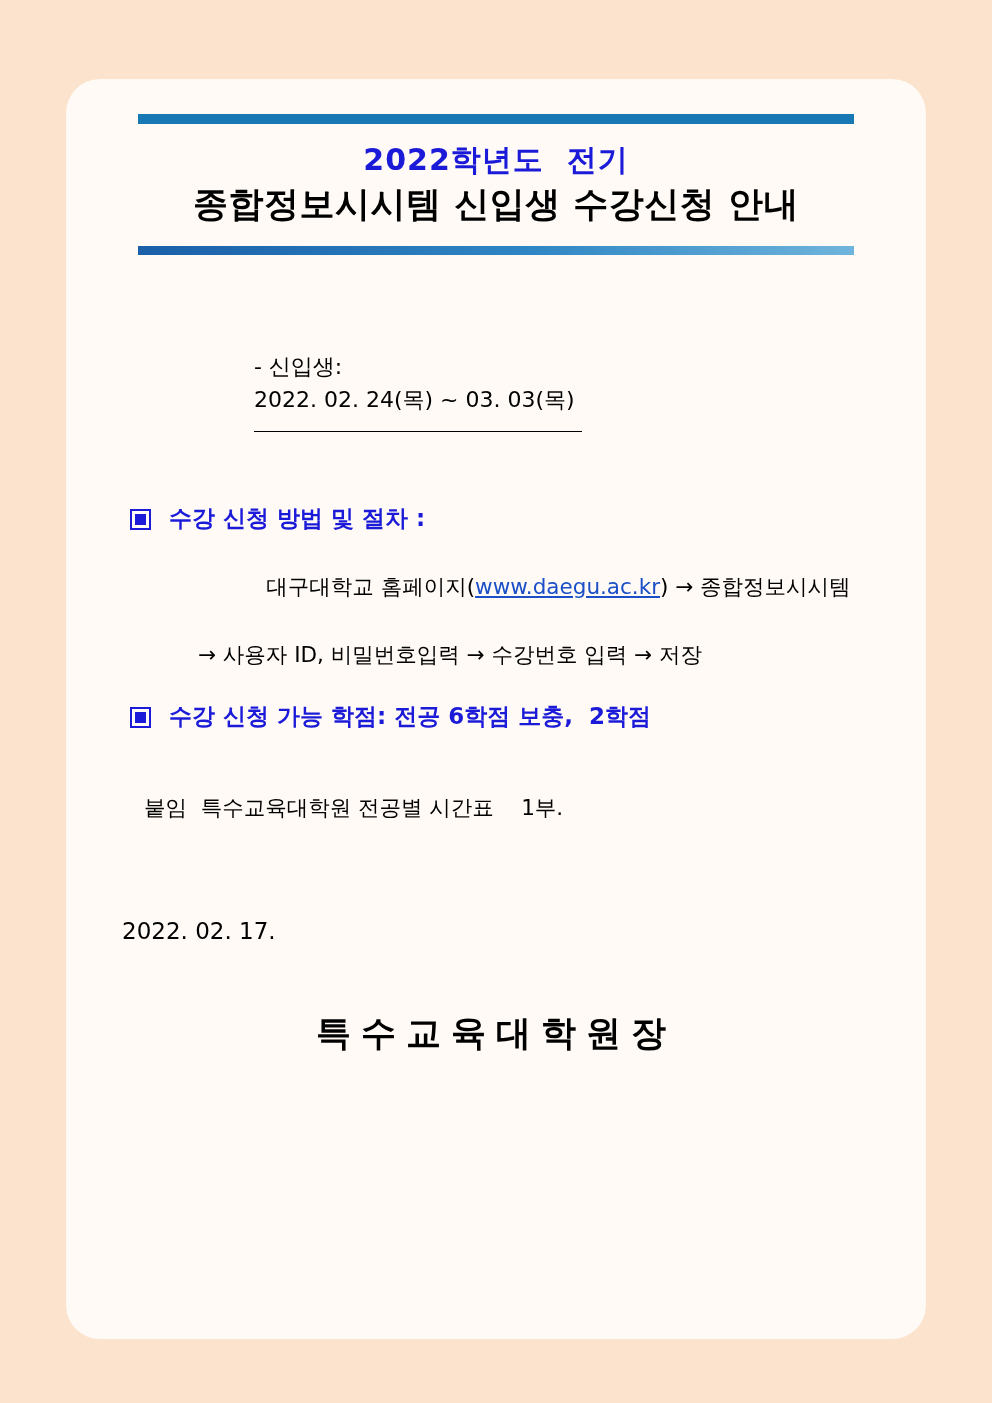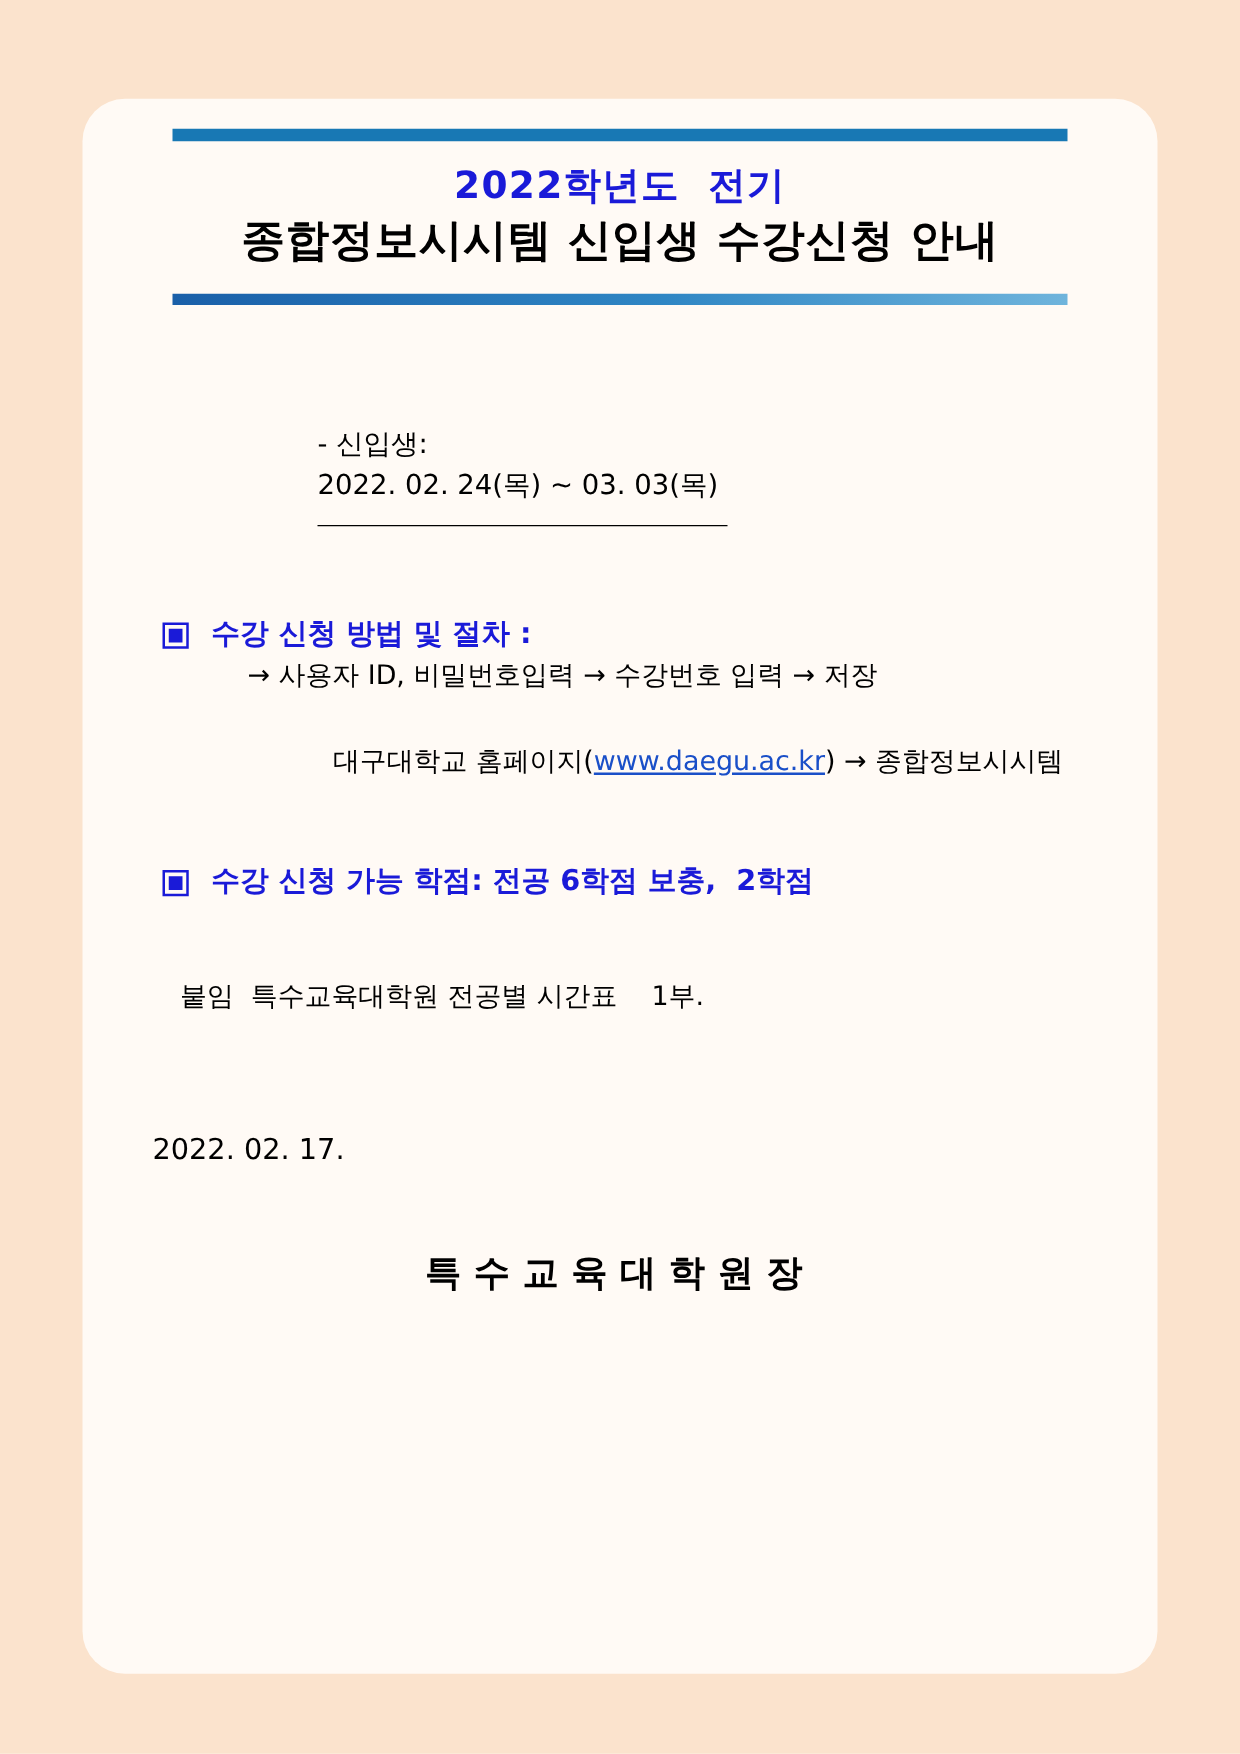--- a/index.html
+++ b/index.html
@@ -18,21 +18,21 @@
     left: 66px;
     top: 79px;
     width: 860px;
     height: 1260px;
     background: #fffaf5;
     border-radius: 34px;
   }
   .inner {
     position: absolute;
     left: 56px;
-    top: 24px;
+    top: 35px;
     width: 748px;
   }
   
   .rule-top {
     height: 10px;
     background: #1878b4;
     width: 716px;
     margin: 0 auto;
   }
   .title-wrap {
@@ -137,21 +137,21 @@
   }
   .date {
     text-align: left;
     font-size: 23px;
     color: #000;
     margin-top: 96px;
     white-space: pre;
   }
   .signer {
     text-align: center;
-    font-size: 29px;
+    font-size: 35px;
     font-weight: bold;
     color: #000;
     margin-top: 66px;
     letter-spacing: 10px;
     white-space: pre;
   }
 </style>
 </head>
 <body>
 
@@ -175,24 +175,24 @@
           <span>- 신입생:</span>
           <span class="underline">2022. 02. 24(목) ~ 03. 03(목) </span>
         </div>
       </div>
 
       <div class="section" style="margin-top:36px;">
         <div class="head offset-head">
           <span class="bullet"></span>
           <span>수강 신청 방법 및 절차 :</span>
         </div>
-        <div class="proc">→ 사용자 ID, 비밀번호입력 → 수강번호 입력 → 저장</div>
         <div class="proc">
           <span>대구대학교 홈페이지(</span><span class="link">www.daegu.ac.kr</span><span>) → 종합정보시시템</span>
         </div>
+        <div class="proc">→ 사용자 ID, 비밀번호입력 → 수강번호 입력 → 저장</div>
       </div>
 
       <div class="section" style="margin-top:24px;">
         <div class="head offset-head">
           <span class="bullet"></span>
           <span>수강 신청 가능 학점: 전공 6학점 보충,  2학점</span>
         </div>
       </div>
 
       <div class="attach">붙임  특수교육대학원 전공별 시간표    1부.</div>

